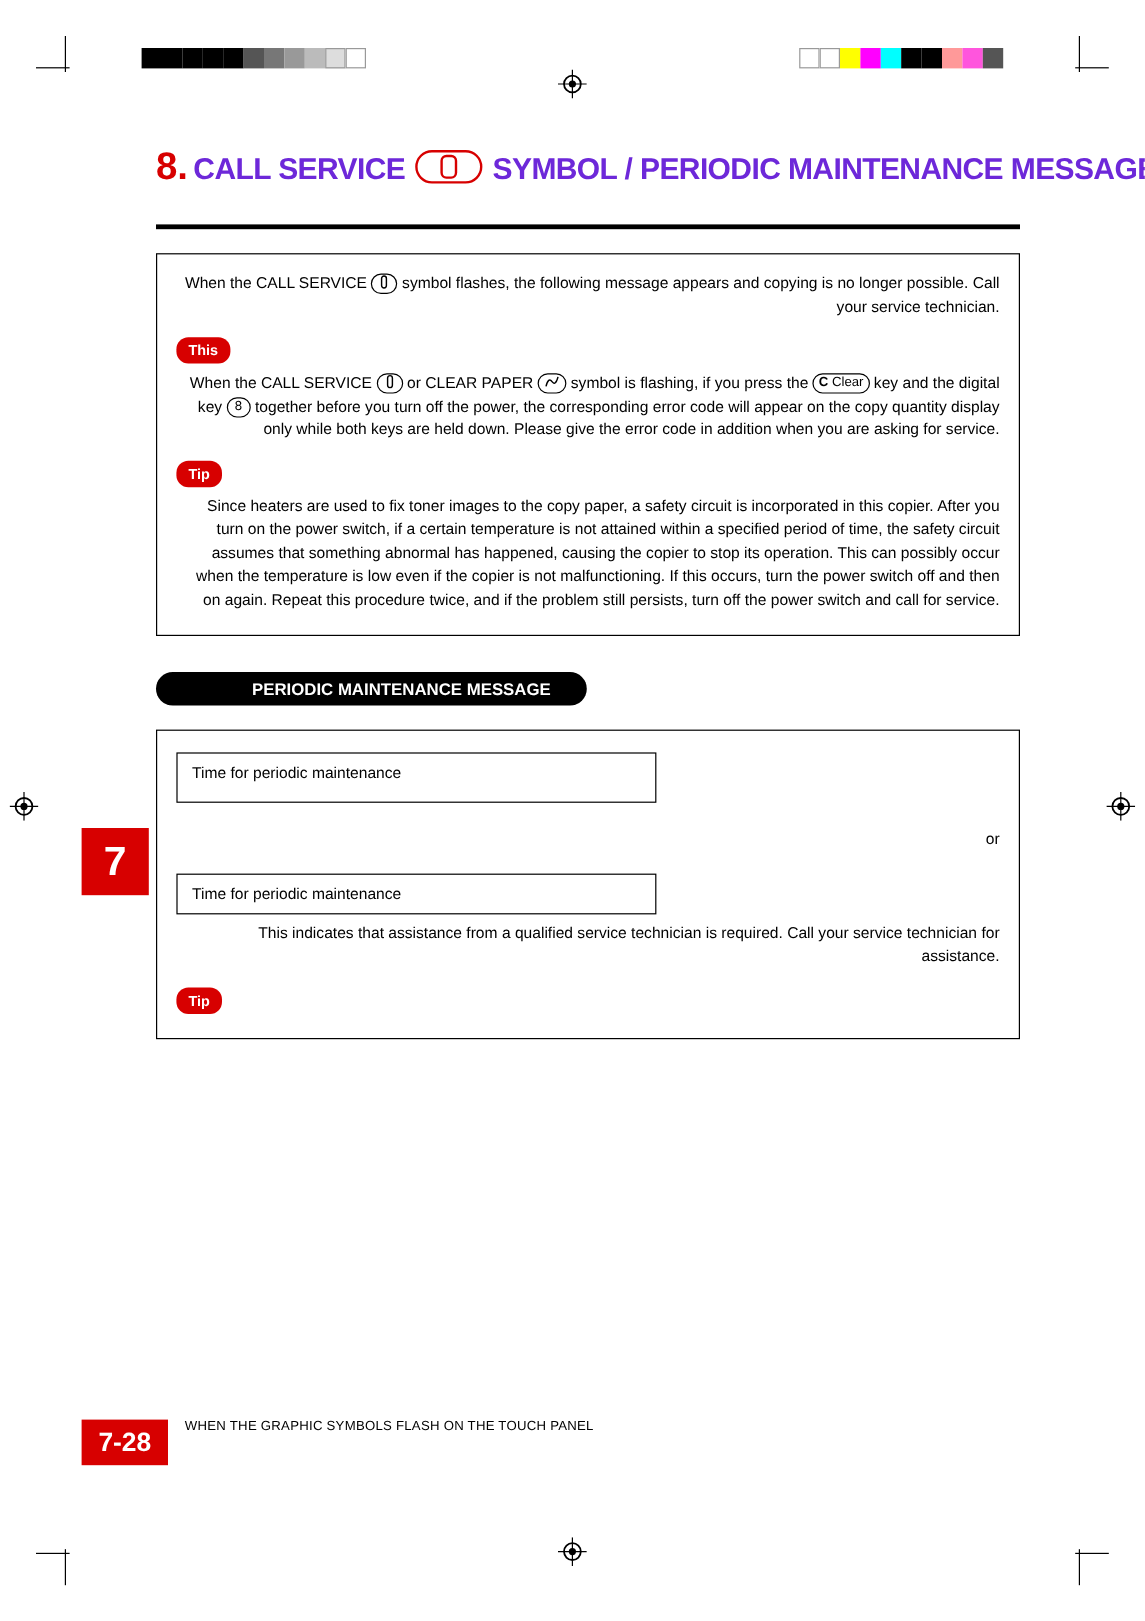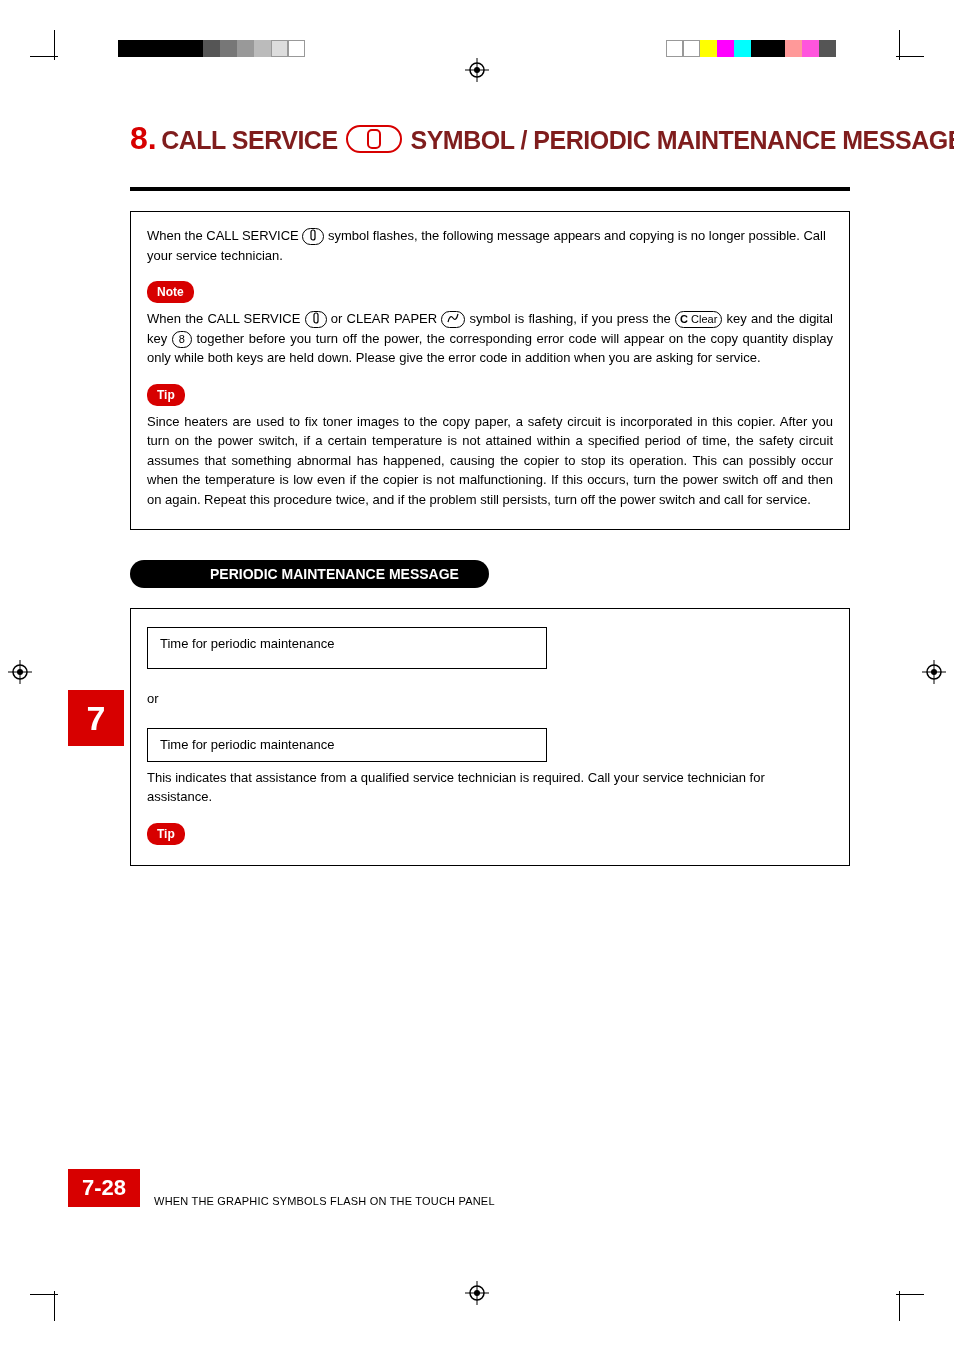--- a/index.html
+++ b/index.html
@@ -38,21 +38,21 @@
   }
   .chapter-num {
     font-size: 32px;
     font-weight: bold;
     color: #d70000;
     font-family: "Arial Black", Arial, sans-serif;
   }
   .chapter-text {
     font-size: 25px;
     font-weight: bold;
-    color: #7f1d1d;
+    color: #6d28d9;
     font-family: "Arial Narrow", Arial, sans-serif;
     letter-spacing: -0.5px;
   }
   .title-icon {
     display: inline-block;
     width: 56px;
     height: 28px;
     border: 2px solid #d70000;
     border-radius: 16px;
     vertical-align: -4px;
@@ -83,21 +83,21 @@
     border-radius: 18px;
     margin-bottom: 20px;
   }
   .content-box {
     border: 1px solid #000;
     padding: 14px 16px;
     font-size: 13px;
     line-height: 1.5;
     margin-bottom: 30px;
   }
-  .content-box p { margin-bottom: 6px; }
+  .content-box p { margin-bottom: 6px; text-align: right; }
   .msg-box {
     border: 1px solid #000;
     width: 400px;
     padding: 6px 12px 18px 12px;
     font-size: 13px;
     margin-top: 4px;
   }
   .icon-pill {
     display: inline-block;
     border: 1px solid #000;
@@ -139,24 +139,24 @@
     color: #fff;
     font-size: 34px;
     font-weight: bold;
     display: flex;
     align-items: center;
     justify-content: center;
     font-family: "Arial Black", Arial, sans-serif;
   }
   .footer {
     position: absolute;
-    bottom: 144px;
+    bottom: 130px;
     left: 68px;
     display: flex;
-    align-items: flex-end;
+    align-items: flex-start;
   }
   .page-box {
     background: #d70000;
     color: #fff;
     font-weight: bold;
     font-size: 22px;
     padding: 6px 14px;
     margin-right: 14px;
     font-family: "Arial Black", Arial, sans-serif;
   }
@@ -249,21 +249,21 @@
     <p>
       <span>When the CALL SERVICE </span>
       <span class="icon-pill">
         <svg width="12" height="12" viewBox="0 0 12 12">
             <rect x="4" y="1" width="4" height="10" rx="2" fill="none" stroke="#000" stroke-width="1.2"></rect>
           </svg>
       </span>
       <span> symbol flashes, the following message appears and copying is no longer possible. Call your service technician.</span>
     </p>
 
-    <div class="label-pill">Note</div>
+    <div class="label-pill">This</div>
     <p class="justify">
       <span>When the CALL SERVICE </span>
       <span class="icon-pill"><svg width="12" height="12" viewBox="0 0 12 12">
             <rect x="4" y="1" width="4" height="10" rx="2" fill="none" stroke="#000" stroke-width="1.2"></rect>
           </svg></span>
       <span> or CLEAR PAPER </span>
       <span class="icon-pill"><svg width="14" height="12" viewBox="0 0 14 12">
             <path d="M2 10 Q4 2 7 6 Q10 10 12 2" fill="none" stroke="#000" stroke-width="1.2"></path>
           </svg></span>
       <span> symbol is flashing, if you press the </span>

